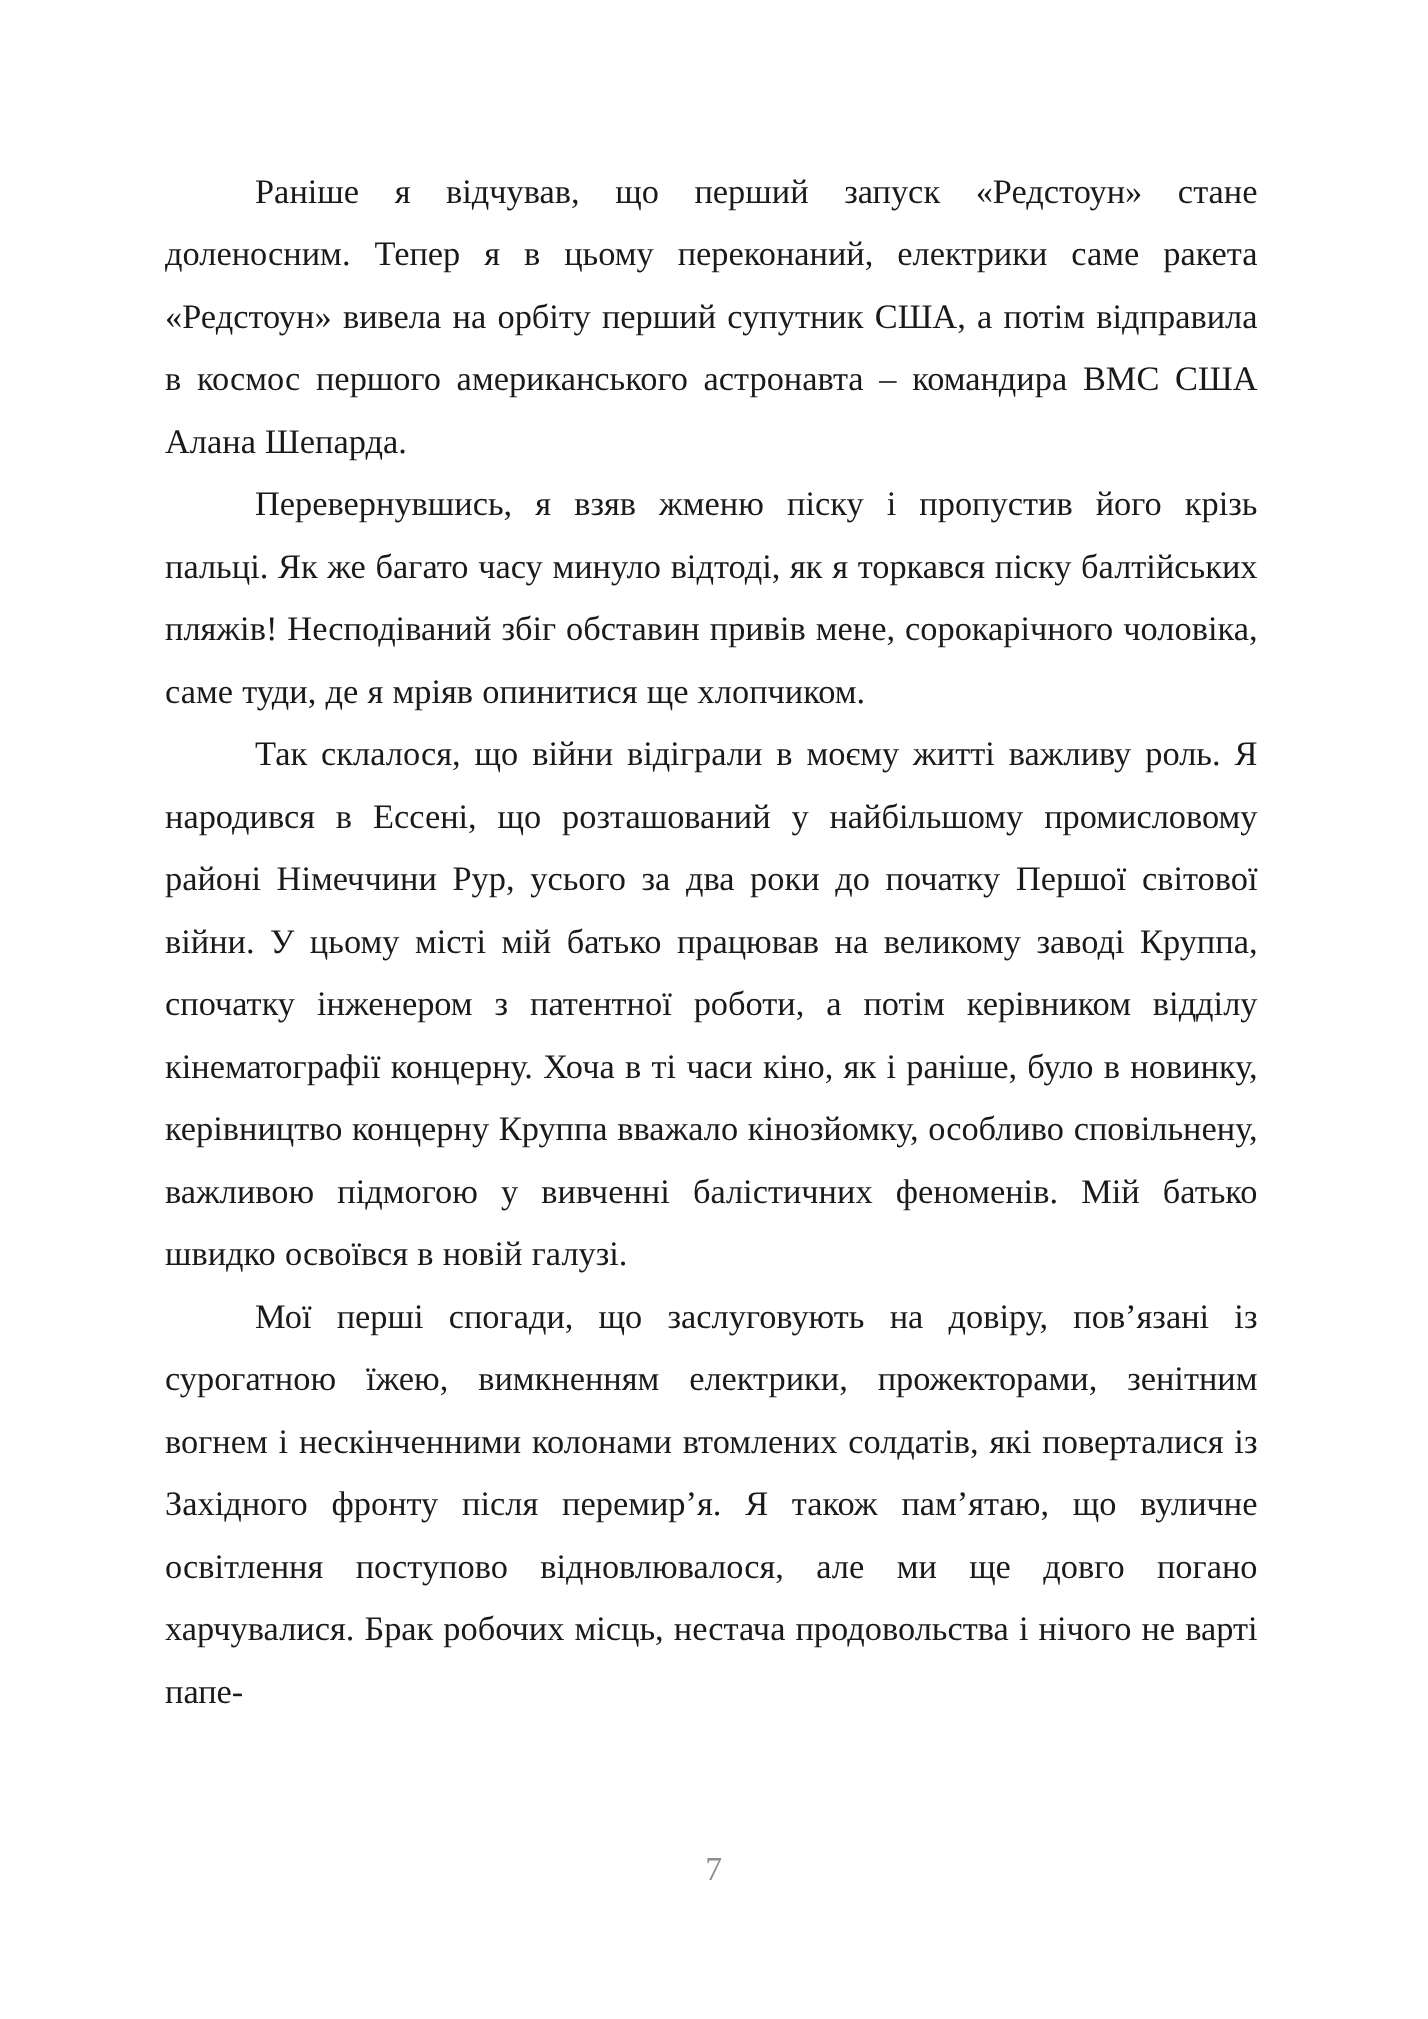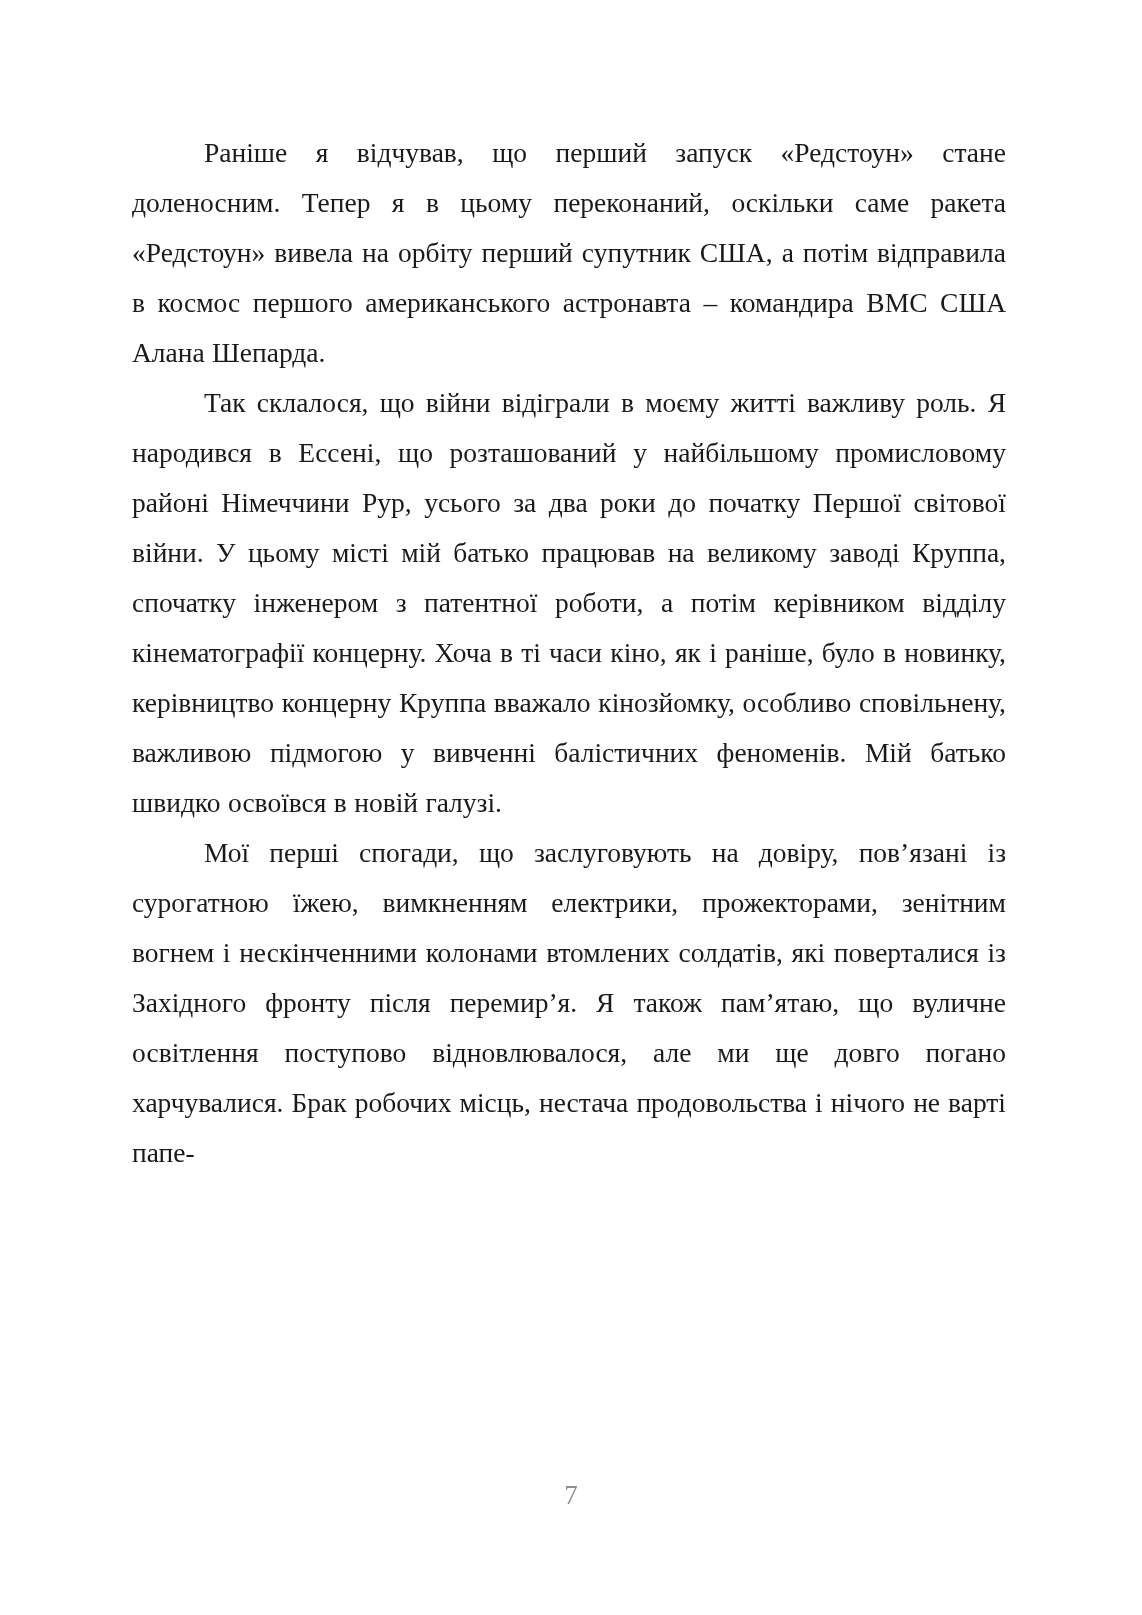--- a/index.html
+++ b/index.html
@@ -57,22 +57,23 @@
     letter-spacing: 0;
   }
 </style>
 </head>
 <body>
 
 <div class="page">
 
   <div class="text-column">
 
-    <p class="body-paragraph">Раніше я відчував, що перший запуск «Редстоун» стане доленосним. Тепер я в цьому переконаний, оскільки саме ракета «Редстоун» вивела на орбіту перший супутник США, а потім відправила в космос першого американського астронавта – командира ВМС США Алана Шепарда.</p>
+    <p class="body-paragraph">Раніше я відчував, що перший запуск «Редстоун» стане доленосним. Тепер я в цьому переконаний, електрики саме ракета «Редстоун» вивела на орбіту перший супутник США, а потім відправила в космос першого американського астронавта – командира ВМС США Алана Шепарда.</p>
 
+    <p class="body-paragraph">Перевернувшись, я взяв жменю піску і пропустив його крізь пальці. Як же багато часу минуло відтоді, як я торкався піску балтійських пляжів! Несподіваний збіг обставин привів мене, сорокарічного чоловіка, саме туди, де я мріяв опинитися ще хлопчиком.</p>
 
     <p class="body-paragraph">Так склалося, що війни відіграли в моєму житті важливу роль. Я народився в Ессені, що розташований у найбільшому промисловому районі Німеччини Рур, усього за два роки до початку Першої світової війни. У цьому місті мій батько працював на великому заводі Круппа, спочатку інженером з патентної роботи, а потім керівником відділу кінематографії концерну. Хоча в ті часи кіно, як і раніше, було в новинку, керівництво концерну Круппа вважало кінозйомку, особливо сповільнену, важливою підмогою у вивченні балістичних феноменів. Мій батько швидко освоївся в новій галузі.</p>
 
     <p class="body-paragraph last-of-page">Мої перші спогади, що заслуговують на довіру, пов’язані із сурогатною їжею, вимкненням електрики, прожекторами, зенітним вогнем і нескінченними колонами втомлених солдатів, які поверталися із Західного фронту після перемир’я. Я також пам’ятаю, що вуличне освітлення поступово відновлювалося, але ми ще довго погано харчувалися. Брак робочих місць, нестача продовольства і нічого не варті папе-</p>
 
   </div>
 
   <div class="page-number">7</div>
 
 </div>

